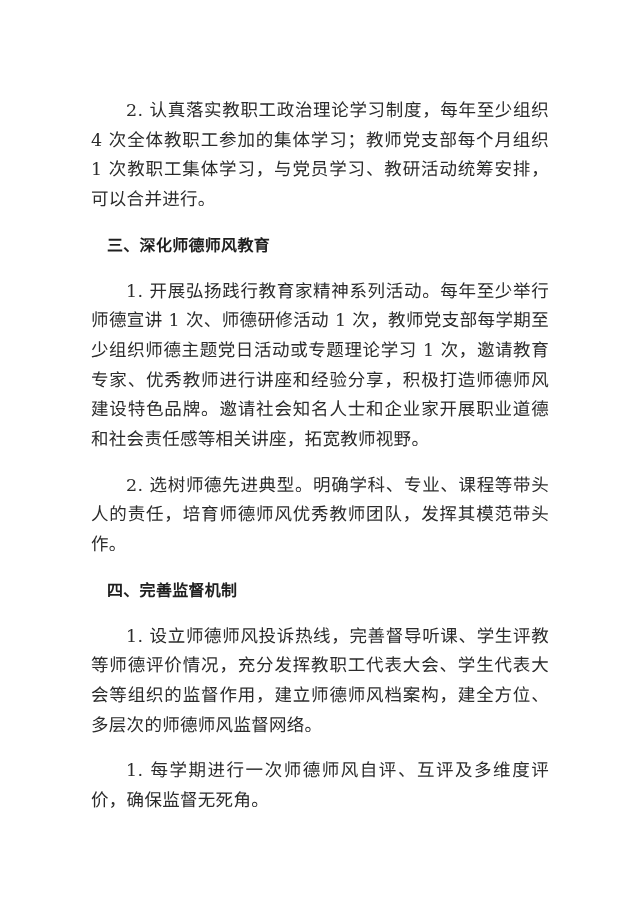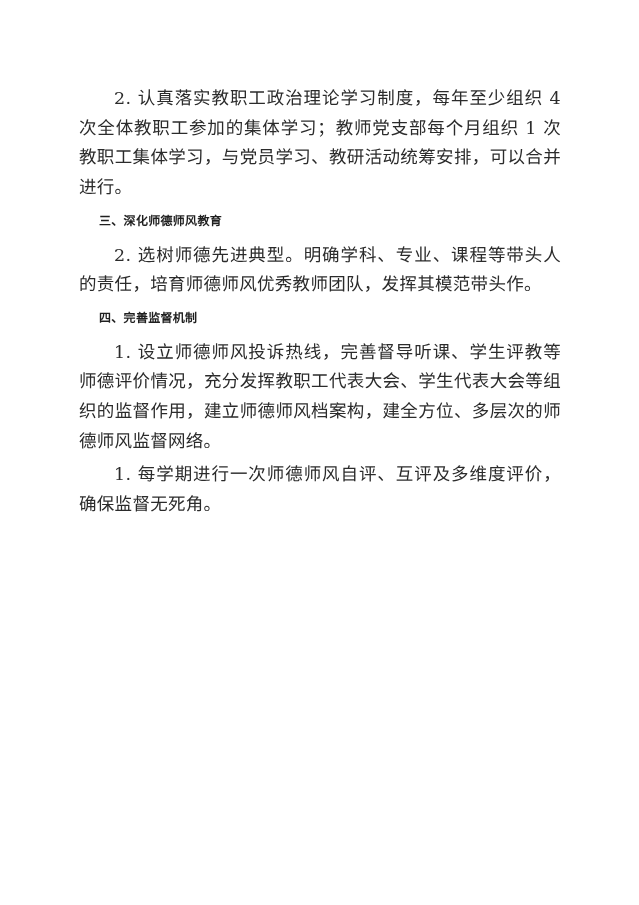--- a/index.html
+++ b/index.html
@@ -10,43 +10,44 @@
   .page {
     position: relative;
     width: 639px;
     height: 905px;
     box-sizing: border-box;
     background: #ffffff;
     padding: 80px 74px 0 75px;
     overflow: hidden;
   }
   .para {
-    margin: 4px;
+    margin: 16px;
     font-family: "DejaVu Serif", "Liberation Serif", serif;
     font-size: 17.5px;
     line-height: 29.7px;
     color: #2b2b2b;
     text-align: justify;
     text-indent: 2em;
     letter-spacing: 0.3px;
   }
   .heading {
     margin: 2px 0 0 0;
     font-family: Liberation Serif, serif;
     font-weight: 700;
-    font-size: 12px;
+    font-size: 16px;
     line-height: 29.7px;
     color: #1f1f1f;
     text-indent: 2em;
     letter-spacing: 0.3px;
   }
 </style>
 </head>
 <body>
 
 <div class="page">
   <p class="para">2. 认真落实教职工政治理论学习制度，每年至少组织 4 次全体教职工参加的集体学习；教师党支部每个月组织 1 次教职工集体学习，与党员学习、教研活动统筹安排，可以合并进行。</p>
   <h3 class="heading">三、深化师德师风教育</h3>
+  <p class="para">1. 开展弘扬践行教育家精神系列活动。每年至少举行师德宣讲 1 次、师德研修活动 1 次，教师党支部每学期至少组织师德主题党日活动或专题理论学习 1 次，邀请教育专家、优秀教师进行讲座和经验分享，积极打造师德师风建设特色品牌。邀请社会知名人士和企业家开展职业道德和社会责任感等相关讲座，拓宽教师视野。</p>
   <p class="para">2. 选树师德先进典型。明确学科、专业、课程等带头人的责任，培育师德师风优秀教师团队，发挥其模范带头作。</p>
   <h3 class="heading">四、完善监督机制</h3>
   <p class="para">1. 设立师德师风投诉热线，完善督导听课、学生评教等师德评价情况，充分发挥教职工代表大会、学生代表大会等组织的监督作用，建立师德师风档案构，建全方位、多层次的师德师风监督网络。</p>
   <p class="para">1. 每学期进行一次师德师风自评、互评及多维度评价，确保监督无死角。</p>
 </div>
 
 </body></html>

